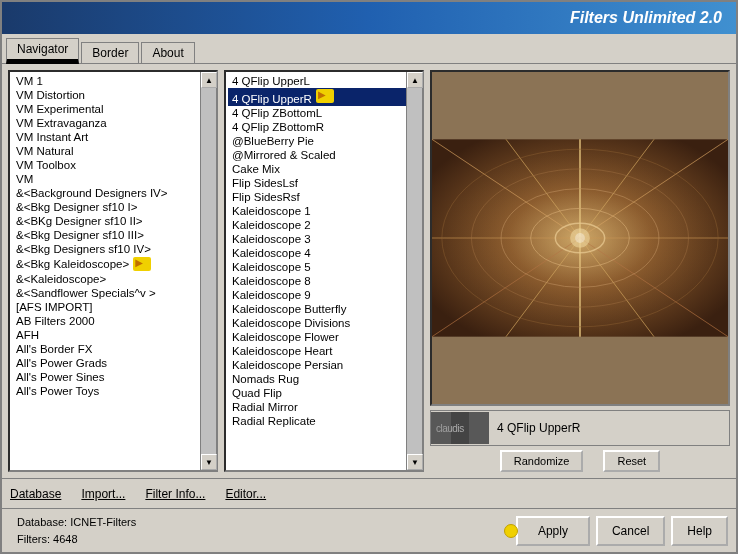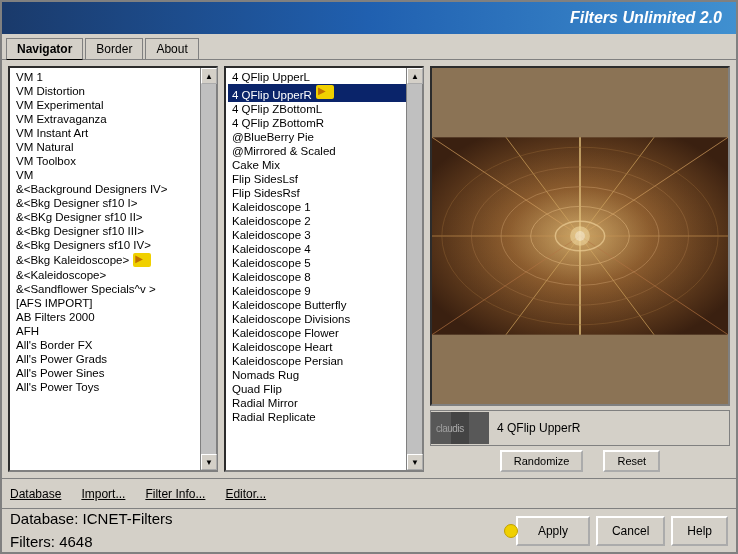--- a/index.html
+++ b/index.html
@@ -46,22 +46,22 @@
       padding: 3px 10px;
       border: 1px solid #808080;
       border-bottom: none;
       background: #d4d0c8;
       cursor: pointer;
       font-size: 12px;
       margin-right: 2px;
     }
     .tab.active {
       background: #d4d0c8;
-      font-weight: bold;
-      border-bottom: 1px solid #000000;
+      font-weight: normal;
+      border-bottom: 5px solid #000000;
       margin-bottom: -1px;
       z-index: 1;
     }
 
     .main-content {
       display: flex;
       flex: 1;
       padding: 6px;
       gap: 6px;
       background: #d4d0c8;
@@ -202,21 +202,22 @@
       height: 44px;
       background: #d4d0c8;
       border-top: 1px solid #808080;
       display: flex;
       align-items: center;
       padding: 0 8px;
       gap: 6px;
     }
     .status-text {
       flex: 1;
-      font-size: 15px;
+      font-size: 11px;
+      margin-left: 7px;
     }
     .status-line {
       line-height: 1.5;
     }
     .apply-btn {
       padding: 6px 20px;
       background: #d4d0c8;
       border: 2px outset #ffffff;
       cursor: pointer;
       font-size: 12px;

